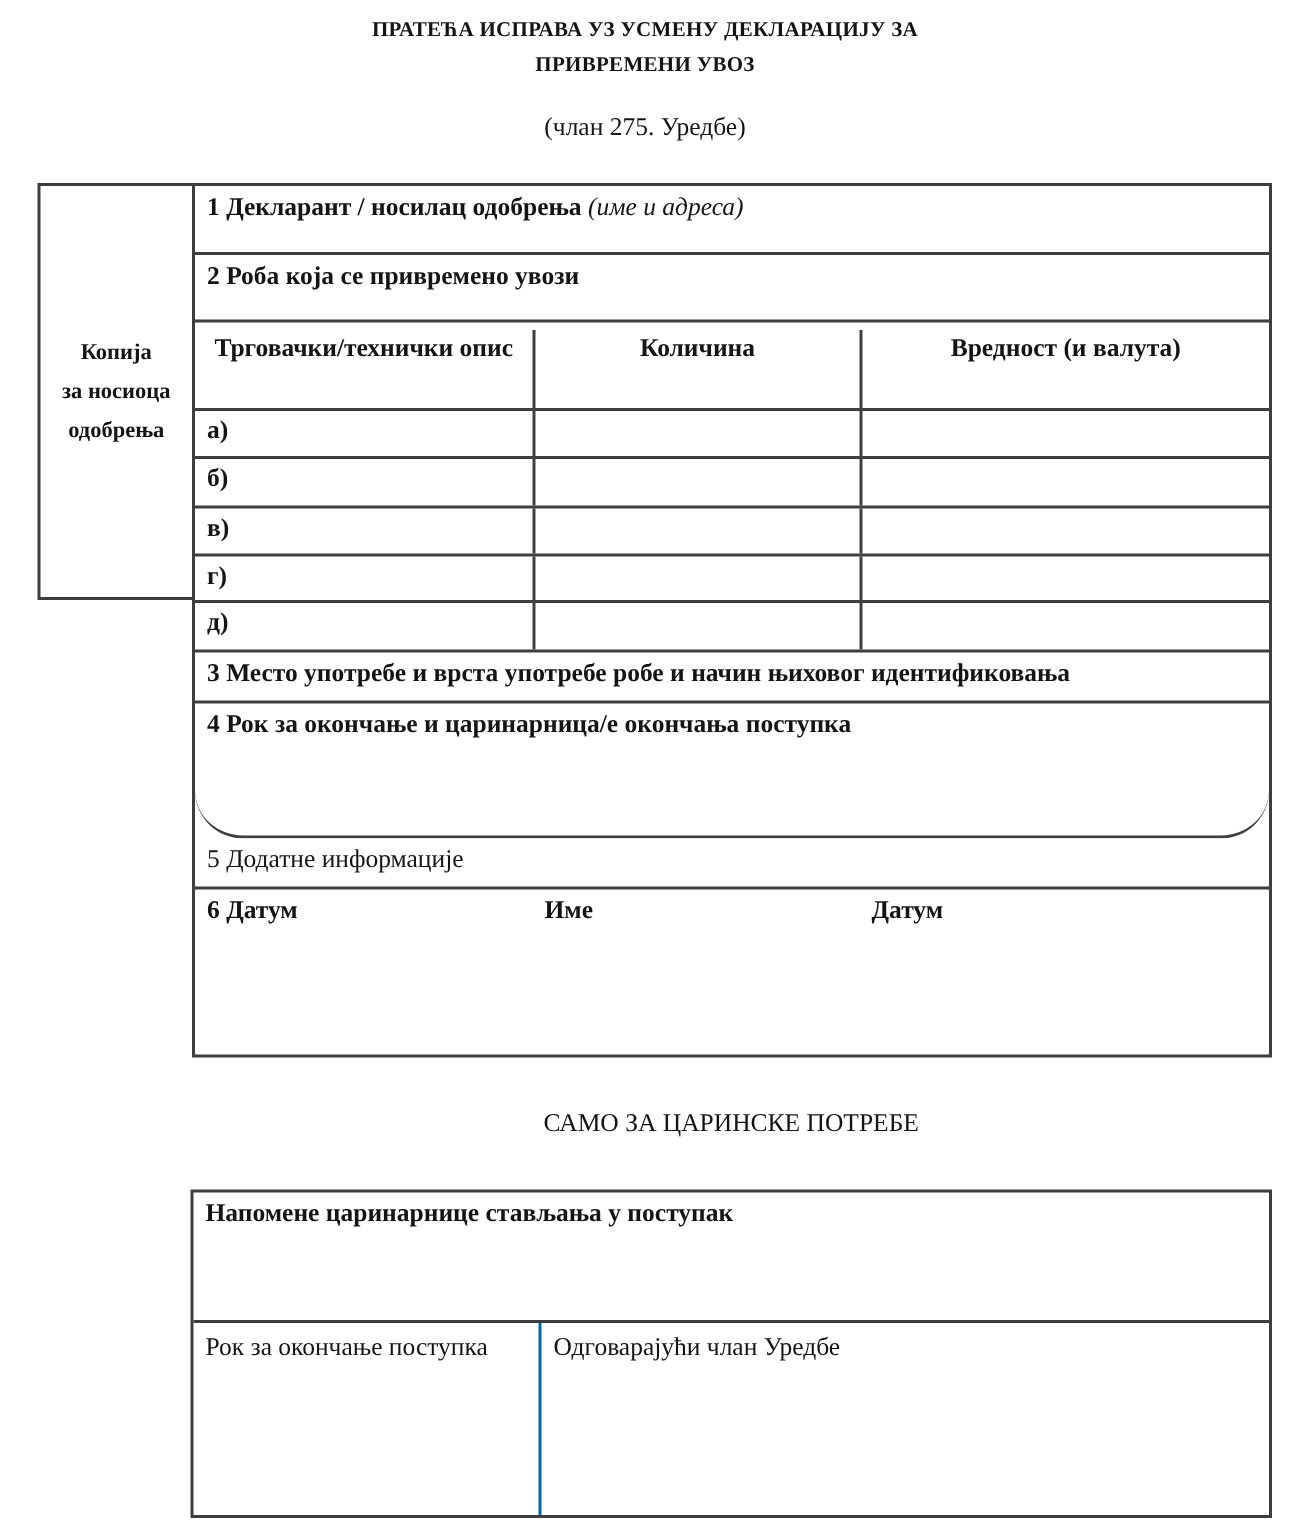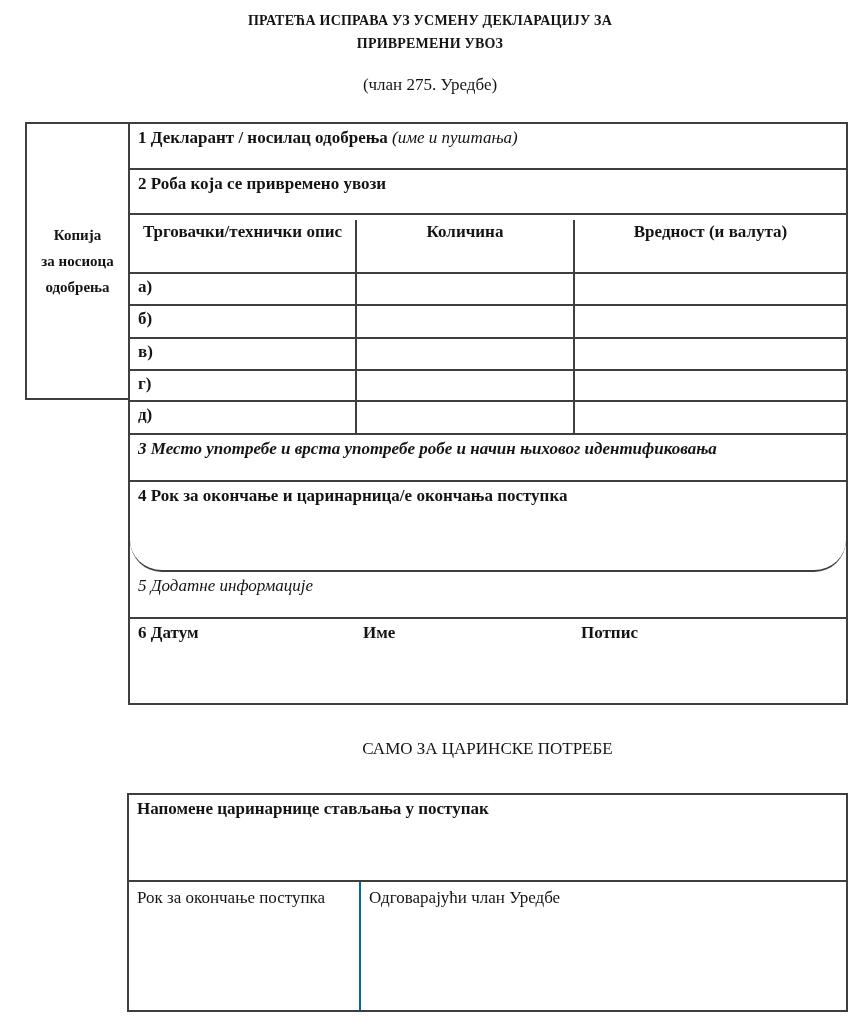--- a/index.html
+++ b/index.html
@@ -71,21 +71,21 @@
   .row { border-bottom: 2px solid #3e3e3e; }
   .row:last-child { border-bottom: none; flex: 1; }
   .pad { padding: 4px 8px; }
   .bold { font-weight: bold; }
   .h46 { height: 46px; }
   .h45 { height: 45px; }
   .h59 { height: 59px; }
   .h32 { height: 32px; }
   .h33 { height: 33px; }
   .h31 { height: 31px; }
-  .h47 { height: 47px; font-style: italic; }
+  .h47 { height: 34px; }
   .h90 { height: 90px; border-radius: 32px; }
   .cols { display: flex; }
   .col-1 { flex: 0 0 225px; }
   .col-2 { flex: 0 0 218px; border-left: 2px solid #3e3e3e; }
   .col-3 { flex: 1 1 auto; border-left: 2px solid #3e3e3e; }
   .goods-head {
     text-align: center;
     font-weight: bold;
     line-height: 24px;
     padding-top: 5px;
@@ -145,21 +145,21 @@
 
   <div class="copy-box">
     <div>Копија</div>
     <div>за носиоца</div>
     <div>одобрења</div>
   </div>
 
   <div class="main-table">
 
     <div class="row h46 pad bold">
-      <span>1 Декларант / носилац одобрења </span><span class="note-italic">(име и пуштања)</span>
+      <span>1 Декларант / носилац одобрења </span><span class="note-italic">(име и адреса)</span>
     </div>
 
     <div class="row h45 pad bold">
       <span>2 Роба која се привремено увози</span>
     </div>
 
     <div class="row h59 cols goods-head">
       <div class="col-1">Трговачки/технички опис</div>
       <div class="col-2">Количина</div>
       <div class="col-3">Вредност (и валута)</div>
@@ -203,21 +203,21 @@
       <span>4 Рок за окончање и царинарница/е окончања поступка</span>
     </div>
 
     <div class="row h47 pad">
       <span>5 Додатне информације</span>
     </div>
 
     <div class="row sig-row">
       <div class="sig-c1">6 Датум</div>
       <div class="sig-c2">Име</div>
-      <div class="sig-c3">Потпис</div>
+      <div class="sig-c3">Датум</div>
     </div>
 
   </div>
 
   <div class="customs-heading">САМО ЗА ЦАРИНСКЕ ПОТРЕБЕ</div>
 
   <div class="customs-table">
     <div class="customs-notes">
       <span>Напомене царинарнице стављања у поступак</span>
     </div>

